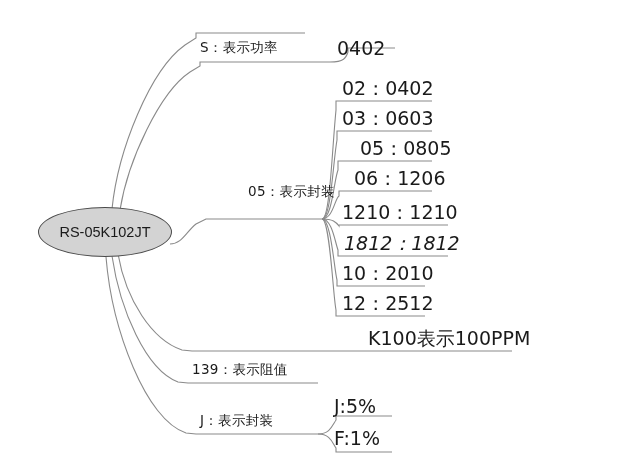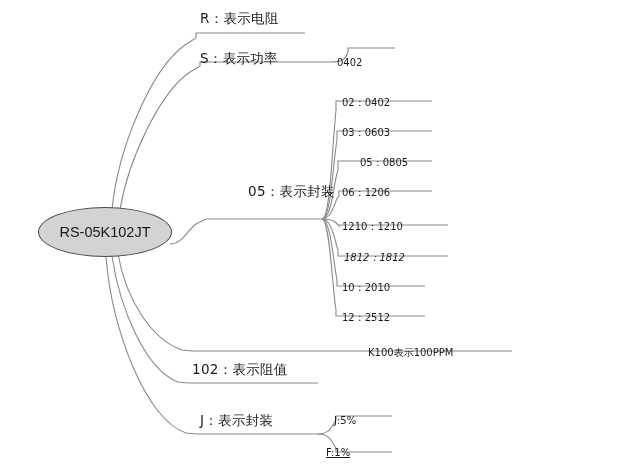--- a/index.html
+++ b/index.html
@@ -37,24 +37,23 @@
     letter-spacing: 0.3px;
   }
   .node-label.cjk {
     font-family: "DejaVu Sans", "Liberation Sans", sans-serif;
     font-size: 13.5px;
   }
   .leaf-label {
     position: absolute;
     white-space: nowrap;
     color: #1a1a1a;
-    font-size: 10px;
+    font-size: 19px;
     line-height: 16px;
     font-family: "DejaVu Sans", "Liberation Sans", sans-serif;
-    margin-top: 15px;
   }
   #root-node {
     position: absolute;
     left: 38px;
     top: 207px;
     width: 134px;
     height: 50px;
   }
   #root-ellipse {
     position: absolute;
@@ -118,40 +117,39 @@
 
       <path d="M 318 434 C 330 434 332 442 336 448 L 336 452 L 392 452"></path>
     </g>
   </svg>
 
   <div id="root-node">
     <div id="root-ellipse"></div>
     <div id="root-text">RS-05K102JT</div>
   </div>
 
-  <div class="node-label cjk" style="left:200px; top:10px;">R：表示电阻</div>
 
-  <div class="node-label cjk" style="left:200px; top:50px;text-align:center;">S：表示功率</div>
+  <div class="node-label cjk" style="left:200px; top:39px;text-align:center;">S：表示功率</div>
 
   <div class="leaf-label" style="left:337px; top:40px;">0402</div>
 
   <div class="node-label cjk" style="left:225px; top:183px;margin-left:23px;">05：表示封装</div>
 
   <div class="leaf-label" style="left:342px; top:80px;">02：0402</div>
   <div class="leaf-label" style="left:342px; top:110px;">03：0603</div>
   <div class="leaf-label" style="left:360px; top:140px;text-align:center;">05：0805</div>
-  <div class="leaf-label" style="left:342px; top:170px;">06：1206</div>
+  <div class="leaf-label" style="left:354px; top:170px;">06：1206</div>
   <div class="leaf-label" style="left:342px; top:204px;">1210：1210</div>
   <div class="leaf-label" style="left:344px; top:235px;font-style:italic;">1812：1812</div>
   <div class="leaf-label" style="left:342px; top:265px;">10：2010</div>
   <div class="leaf-label" style="left:342px; top:295px;">12：2512</div>
 
 
   <div class="leaf-label" style="left:368px; top:330px;">K100表示100PPM</div>
 
-  <div class="node-label cjk" style="left:192px; top:361px;">102：表示阻值</div>
+  <div class="node-label cjk" style="left:192px; top:361px;">139：表示阻值</div>
 
   <div class="node-label cjk" style="left:200px; top:412px;">J：表示封装</div>
 
   <div class="leaf-label" style="left:334px; top:398px;">J:5%</div>
-  <div class="leaf-label" style="left:326px; top:430px;text-decoration:underline;">F:1%</div>
+  <div class="leaf-label" style="left:334px; top:430px;">F:1%</div>
 
 </div>
 
 </body></html>

